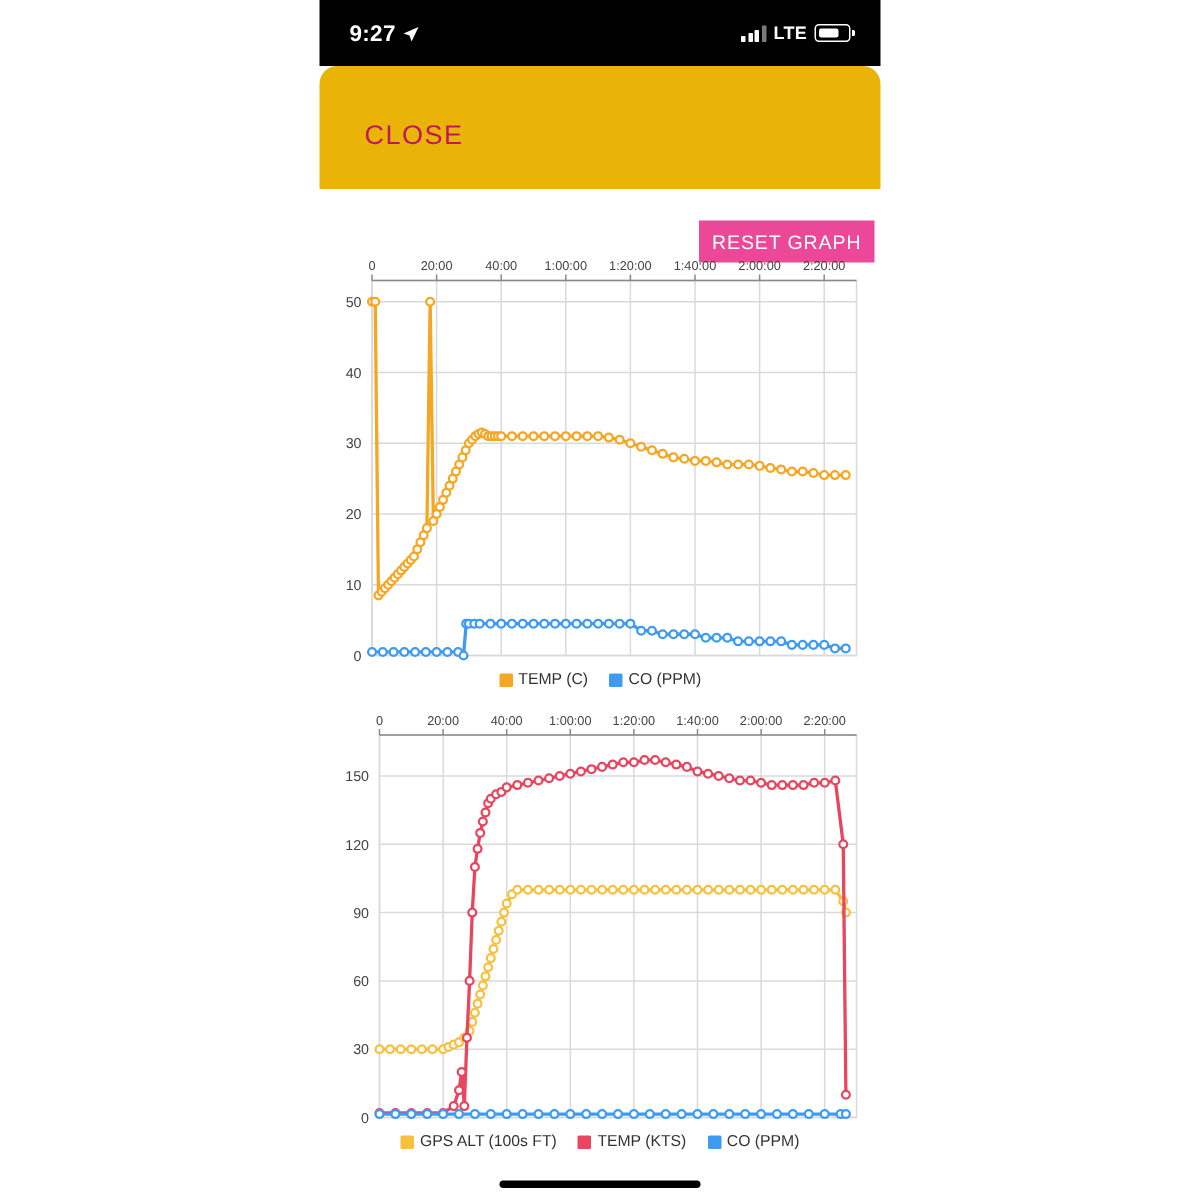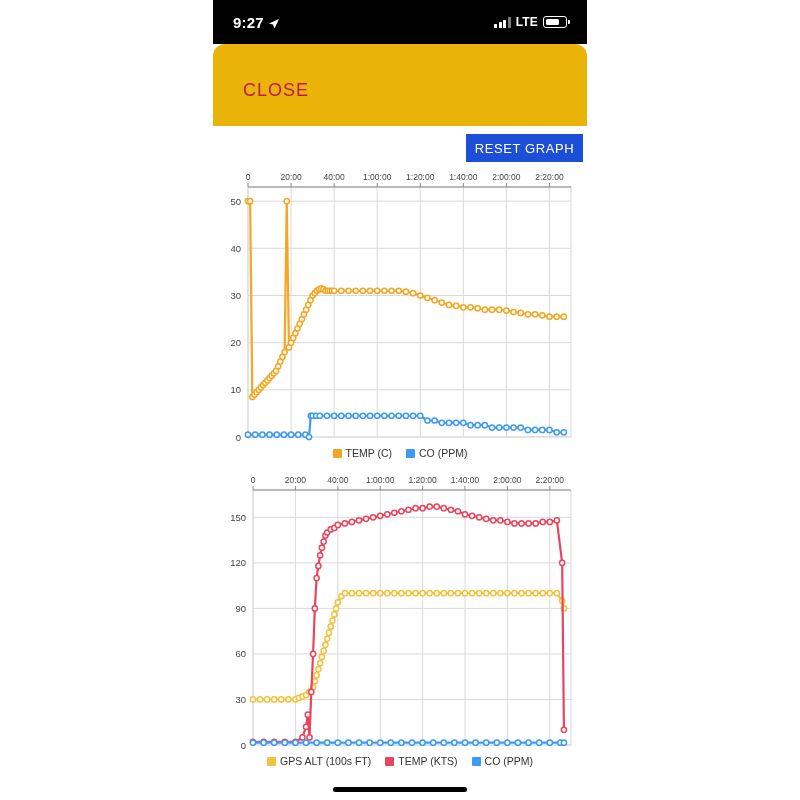--- a/index.html
+++ b/index.html
@@ -98,24 +98,24 @@
     background: none;
     border: none;
     padding: 0;
     cursor: pointer;
     font-family: "Liberation Sans", sans-serif;
   }
   
   .reset-graph-button {
     position: absolute;
     left: 253px;
-    top: 134px;
+    top: 147px;
     width: 117px;
     height: 28px;
-    background: #1d4ed8;
+    background: #ec4899;
     color: #ffffff;
     border: none;
     font-size: 13px;
     letter-spacing: 0.6px;
     cursor: pointer;
     display: flex;
     align-items: center;
     justify-content: center;
     font-family: "Liberation Sans", sans-serif;
   }

